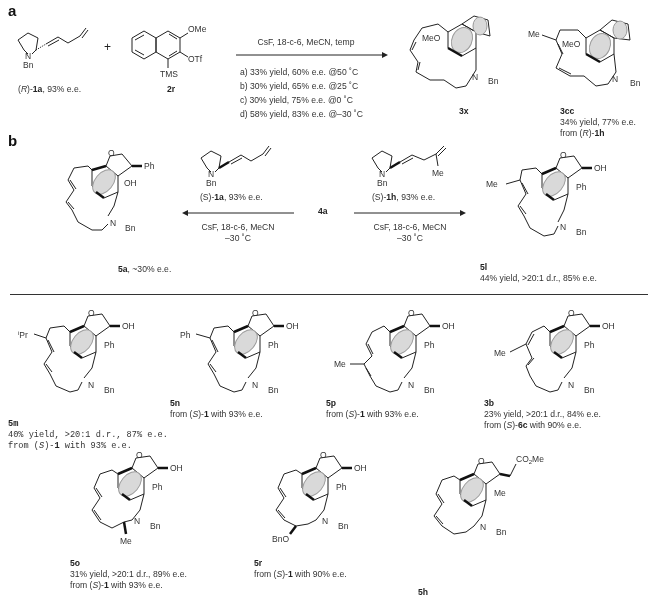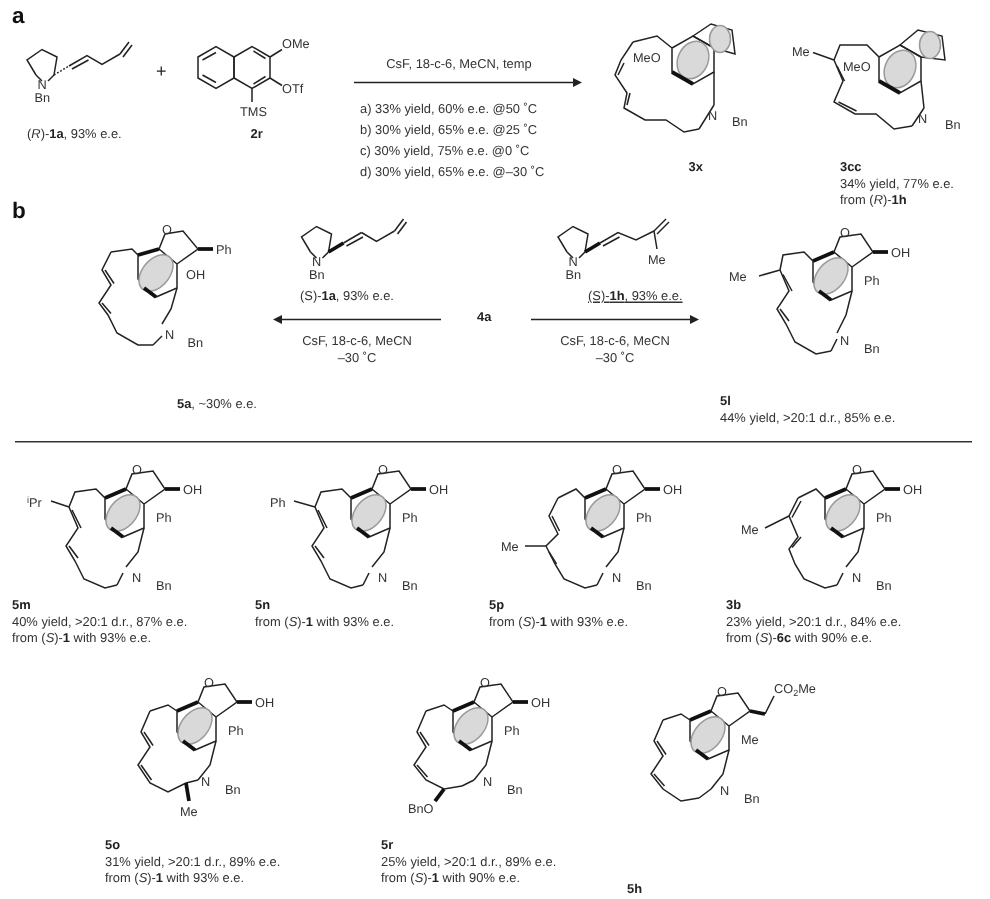--- a/index.html
+++ b/index.html
@@ -60,21 +60,21 @@
 <div class="abs cap" style="left:167px;top:84px;"><span class="cid">2r</span></div>
 
 <div class="abs txt cond" style="left:236px;top:36px;width:140px;">CsF, 18-c-6, MeCN, temp</div>
 <svg style="left:236px;top:52px;" width="152" height="6" viewBox="0 0 152 6">
   <line x1="0" y1="3" x2="146" y2="3" stroke="#222" stroke-width="1"></line>
   <polygon points="146,0 152,3 146,6" fill="#222"></polygon>
 </svg>
 <div class="abs txt" style="left:240px;top:66px;">a) 33% yield, 60% e.e. @50 ˚C</div>
 <div class="abs txt" style="left:240px;top:80px;">b) 30% yield, 65% e.e. @25 ˚C</div>
 <div class="abs txt" style="left:240px;top:94px;">c) 30% yield, 75% e.e. @0 ˚C</div>
-<div class="abs txt" style="left:240px;top:108px;">d) 30% yield, 65% e.e. @–30 ˚C</div>
+<div class="abs txt" style="left:240px;top:108px;">d) 58% yield, 83% e.e. @–30 ˚C</div>
 
 <svg style="left:392px;top:10px;" width="120" height="95" viewBox="0 0 120 95">
   <g fill="none" stroke="#222" stroke-width="1">
     <path d="M30 18 L46 14 L56 22"></path>
     <path d="M30 18 L22 30 L18 40 L26 52 L24 62 L38 70 L52 70 L64 78 L74 76"></path>
     <path d="M24 32 L20 40"></path>
       <path d="M28 52 L26 60"></path>
     <polygon points="56,22 70,14 84,22 84,38 70,46 56,38"></polygon>
     <polygon points="70,14 82,6 96,10 98,26 84,22"></polygon>
     <path d="M84 38 L84 60"></path>
@@ -174,21 +174,21 @@
     <path d="M38 28 L49 22"></path>
     <path d="M72 18 L80 10"></path>
       <path d="M74 20 L82 12"></path>
     <path d="M72 18 L74 30"></path>
   </g>
   <path d="M26 32 L36 26" stroke="#111" stroke-width="2.5"></path>
   <text x="15" y="41">N</text>
   <text x="13" y="50">Bn</text>
   <text x="68" y="40">Me</text>
 </svg>
-<div class="abs cap" style="left:392px;top:192px;text-decoration:underline;"><span>(S)-</span><span class="cid">1h</span><span>, 93% e.e.</span></div>
+<div class="abs cap" style="left:372px;top:192px;"><span>(S)-</span><span class="cid">1h</span><span>, 93% e.e.</span></div>
 <svg style="left:354px;top:210px;" width="112" height="6" viewBox="0 0 112 6">
   <line x1="0" y1="3" x2="106" y2="3" stroke="#222" stroke-width="1"></line>
   <polygon points="106,0 112,3 106,6" fill="#222"></polygon>
 </svg>
 <div class="abs txt cond" style="left:354px;top:221px;width:112px;">CsF, 18-c-6, MeCN</div>
 <div class="abs txt cond" style="left:354px;top:232px;width:112px;">–30 ˚C</div>
 
 <svg style="left:490px;top:150px;" width="130" height="100" viewBox="0 0 130 100">
   <g fill="none" stroke="#222" stroke-width="1">
     <path d="M16 34 L30 30"></path>
@@ -235,21 +235,21 @@
   <path d="M54 30 L68 24" stroke="#111" stroke-width="2.5"></path>
     <path d="M58 50 L66 56" stroke="#111" stroke-width="2.5"></path>
     <path d="M94 24 L104 24" stroke="#111" stroke-width="2.5"></path>
   <text x="2" y="36"><tspan font-size="6" dy="-3">i</tspan><tspan dy="3">Pr</tspan></text>
   <text x="72" y="14">O</text>
   <text x="106" y="27">OH</text>
   <text x="88" y="46">Ph</text>
   <text x="72" y="86">N</text>
   <text x="88" y="91">Bn</text>
 </svg>
-<div class="abs cap" style="left:8px;top:398px;width:146px;">
+<div class="abs cap" style="left:8px;top:419px;width:146px;font-family:Liberation Mono, monospace;">
   <div class="cid">5m</div>
   <div>40% yield, &gt;20:1 d.r., 87% e.e.</div>
   <div><span>from (</span><i>S</i><span>)-</span><span class="cid">1</span><span> with 93% e.e.</span></div>
 </div>
 
 <svg style="left:180px;top:302px;" width="120" height="100" viewBox="0 0 120 100">
   <g fill="none" stroke="#222" stroke-width="1">
     <path d="M16 32 L30 36"></path>
       <path d="M30 36 L34 26 L48 24 L54 30"></path>
     <path d="M30 36 L36 50 L28 62 L34 72 L40 84 L54 90 L62 88"></path>
@@ -382,21 +382,20 @@
   <path d="M30 82 L24 90" stroke="#111" stroke-width="2.5"></path>
   <text x="54" y="14">O</text>
   <text x="88" y="27">OH</text>
   <text x="70" y="46">Ph</text>
   <text x="56" y="80">N</text>
   <text x="72" y="85">Bn</text>
   <text x="6" y="98">BnO</text>
 </svg>
 <div class="abs cap" style="left:254px;top:558px;width:150px;">
   <div class="cid">5r</div>
-  <div>25% yield,  &gt;20:1 d.r., 89% e.e.</div>
   <div><span>from (</span><i>S</i><span>)-</span><span class="cid">1</span><span> with 90% e.e.</span></div>
 </div>
 
 <svg style="left:424px;top:450px;" width="130" height="100" viewBox="0 0 130 100">
   <g fill="none" stroke="#222" stroke-width="1">
     <path d="M18 30 L30 26 L36 30"></path>
     <path d="M18 30 L12 44 L18 54 L10 66 L18 76 L30 84 L42 82"></path>
     <path d="M14 44 L20 53"></path>
       <path d="M12 66 L19 74"></path>
     <polygon points="36,30 50,24 62,34 62,50 48,56 36,44"></polygon>

